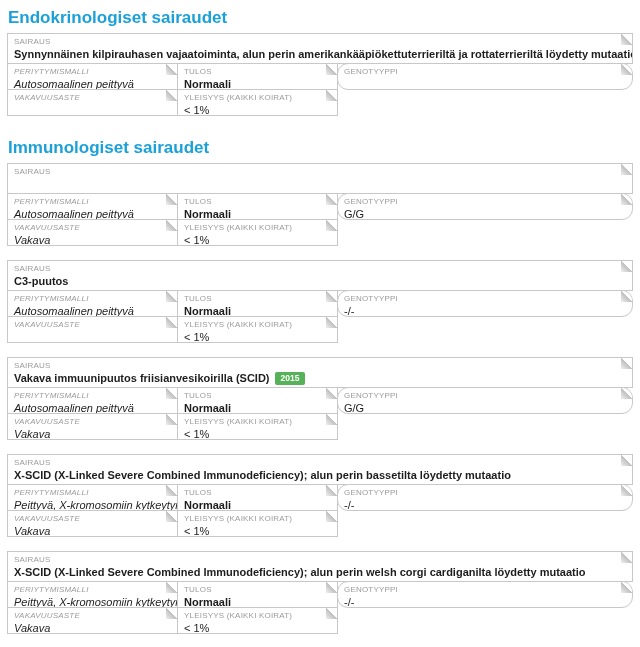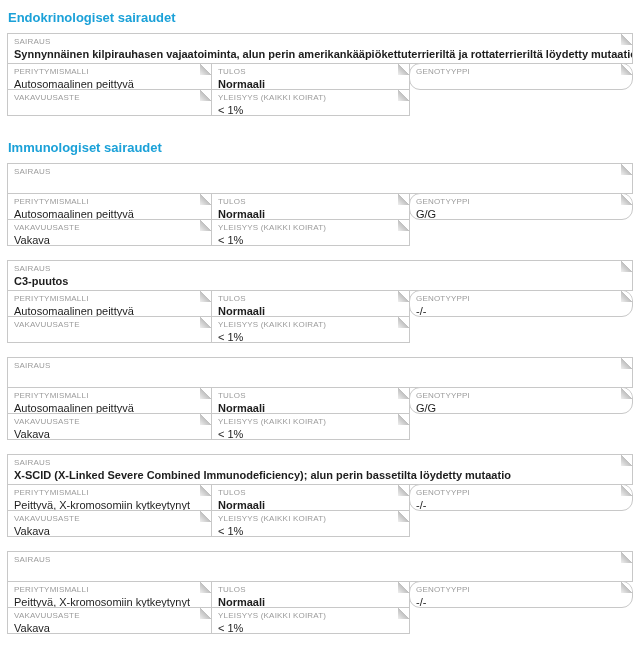--- a/index.html
+++ b/index.html
@@ -11,21 +11,21 @@
   body {
     margin: 0;
     padding: 10px 7px 4px 7px;
     width: 640px;
     font-family: "Liberation Sans", sans-serif;
     color: #1d1d1d;
   }
   .section { margin: 0; }
   .section-title {
     margin: 0 0 7px 1px;
-    font-size: 13px;
+    font-size: 17px;
     line-height: 16px;
     font-weight: bold;
     color: var(--accent-blue, #1ba1d8);
   }
   .section + .section .section-title { margin-top: 24px; }
   .card { margin-bottom: 14px; }
   .row { display: flex; }
   .row + .row { margin-top: -1px; }
   .cell {
     position: relative;
@@ -41,22 +41,22 @@
     position: absolute;
     top: -1px;
     right: -1px;
     width: 12px;
     height: 12px;
     background: linear-gradient(225deg, #ffffff 0%, #ffffff 50%, #bdbdbd 51%, #f0f0f0 100%);
   }
   .r1 .cell { height: 31px; }
   .r2 .cell, .r3 .cell { height: 27px; }
   .full { width: 100%; }
-  .c1 { width: 205px; }
-  .c2 { width: 199px; }
+  .c1 { width: 171px; font-style: italic; }
+  .c2 { width: 161px; }
   .c3 { flex: 1; border-radius: 11px; }
   .lbl {
     font-size: 8px;
     line-height: 10px;
     letter-spacing: 0.2px;
     color: #9b9b9b;
     white-space: nowrap;
   }
   .val {
     font-size: 11px;
@@ -181,20 +181,21 @@
         <div class="lbl">YLEISYYS (KAIKKI KOIRAT)</div>
         <div class="val">&lt; 1%</div>
       </div>
     </div>
   </div>
 
   <div class="card">
     <div class="row r1">
       <div class="cell full">
         <div class="lbl">SAIRAUS</div>
+        <div class="val bold"><span>Vakava immuunipuutos friisianvesikoirilla (SCID)</span><span class="badge">2015</span></div>
       </div>
     </div>
     <div class="row r2">
       <div class="cell c1">
         <div class="lbl">PERIYTYMISMALLI</div>
         <div class="val">Autosomaalinen peittyvä</div>
       </div>
       <div class="cell c2">
         <div class="lbl">TULOS</div>
         <div class="val bold">Normaali</div>
@@ -246,20 +247,21 @@
         <div class="lbl">YLEISYYS (KAIKKI KOIRAT)</div>
         <div class="val">&lt; 1%</div>
       </div>
     </div>
   </div>
 
   <div class="card">
     <div class="row r1">
       <div class="cell full">
         <div class="lbl">SAIRAUS</div>
+        <div class="val bold">X-SCID (X-Linked Severe Combined Immunodeficiency); alun perin welsh corgi cardiganilta löydetty mutaatio</div>
       </div>
     </div>
     <div class="row r2">
       <div class="cell c1">
         <div class="lbl">PERIYTYMISMALLI</div>
         <div class="val">Peittyvä, X-kromosomiin kytkeytynyt</div>
       </div>
       <div class="cell c2">
         <div class="lbl">TULOS</div>
         <div class="val bold">Normaali</div>

